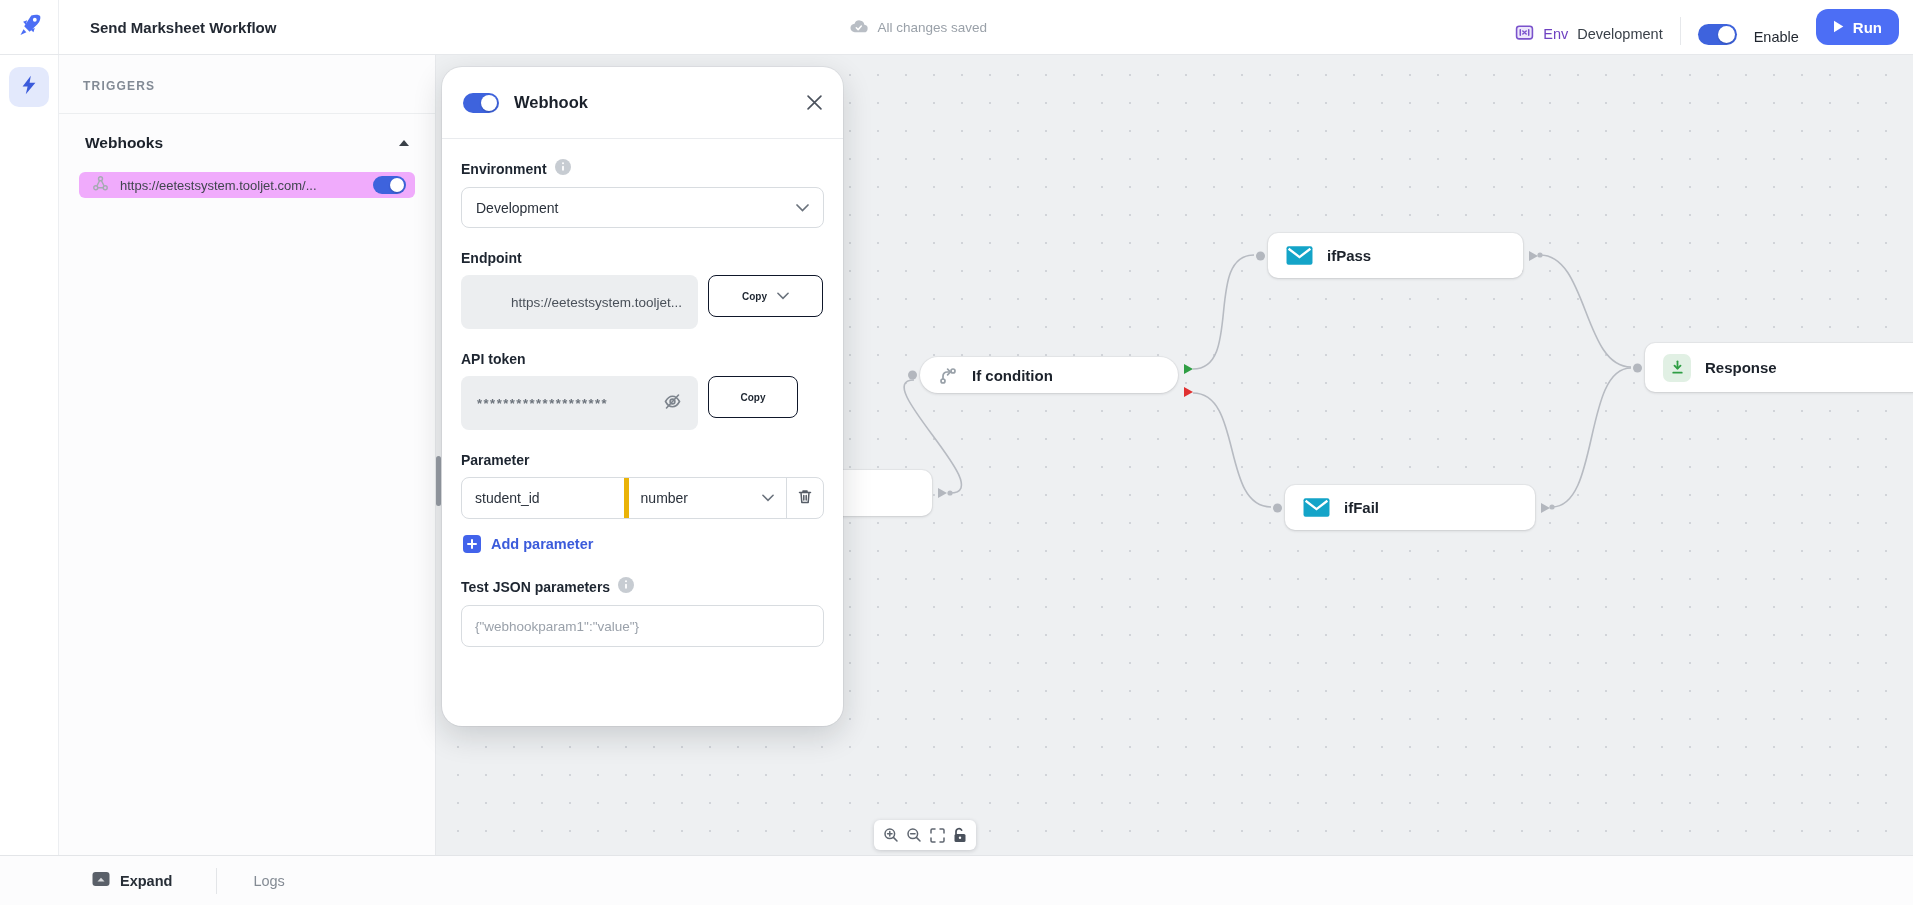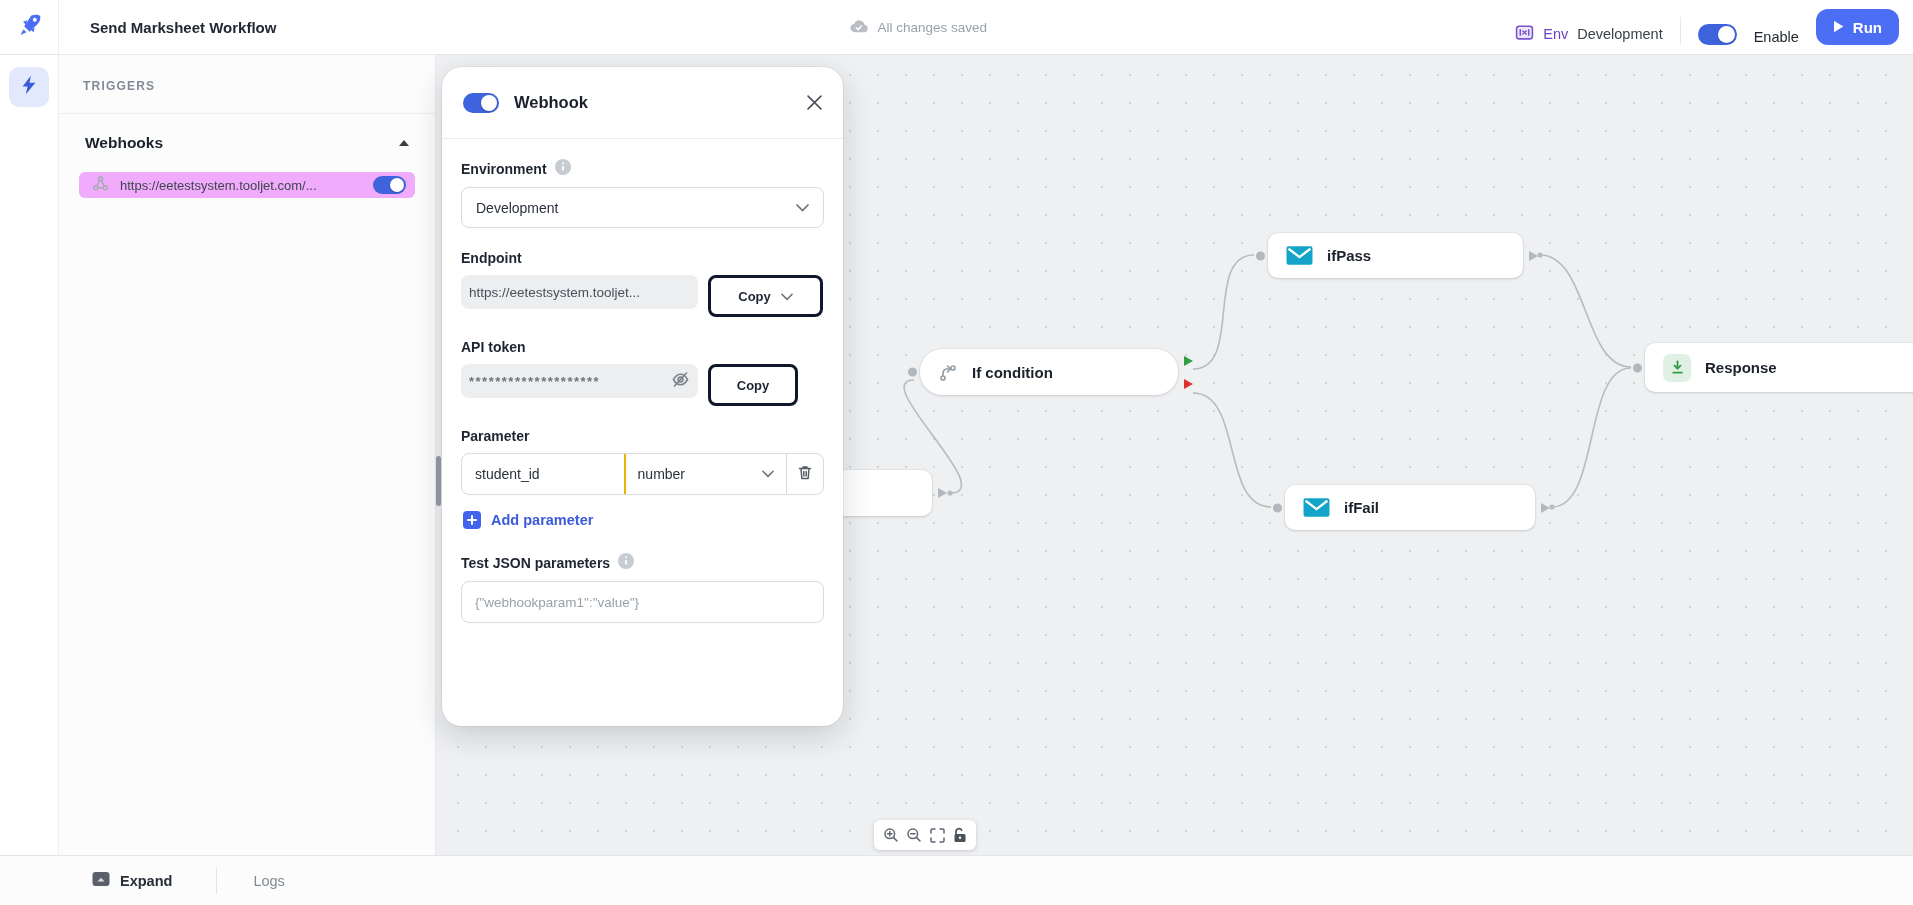--- a/index.html
+++ b/index.html
@@ -92,36 +92,36 @@
   .modal-title { margin-left:15px; font-size:16.5px; font-weight:700; color:#1a202a; }
   .modal-close { margin-left:auto; cursor:pointer; display:flex; }
   .modal-body { padding:20px 19px 0; }
   .fld-label { display:flex; align-items:center; gap:8px; font-size:14px; font-weight:700; color:#1d2530;
     margin-bottom:9px; }
   .section { margin-bottom:22px; }
   .select { height:41px; border:1px solid #d8dce0; border-radius:8px; background:#fff; display:flex;
     align-items:center; padding:0 14px; font-size:14px; color:#2a313b; cursor:pointer; }
   .select .chev { margin-left:auto; display:flex; }
   .row { display:flex; gap:10px; }
-  .ro-input { height:34px; background:#eceef0; border-radius:8px; display:flex; align-items:center;
-    padding:0 8px; font-size:13.5px; color:#495059; }
+  .ro-input { height:54px; background:#eceef0; border-radius:8px; display:flex; align-items:center;
+    padding:0 16px; font-size:13.5px; color:#495059;justify-content:flex-end; }
   .endpoint-input { width:237px; }
   .endpoint-input span { white-space:nowrap; overflow:hidden; }
-  .copy-btn { height:42px; background:#fff; border:3px solid #0f172a; border-radius:8px; display:flex;
-    align-items:center; justify-content:center; gap:10px; font-size:13px; font-weight:600; color:#1d2530;
+  .copy-btn { height:42px; background:#fff; border:1px solid #0f172a; border-radius:8px; display:flex;
+    align-items:center; justify-content:center; gap:10px; font-size:10px; font-weight:600; color:#1d2530;
     cursor:pointer; }
   .copy-endpoint { width:115px; }
   .copy-token { width:90px; }
   .token-input { width:237px; }
   .token-stars { flex:1; font-size:13px; letter-spacing:1.5px; color:#6c737c; font-weight:700;
     white-space:nowrap; overflow:hidden; }
   .param-row { display:flex; height:42px; border:1px solid #d8dce0; border-radius:8px; background:#fff;
     overflow:hidden; margin-bottom:16px; }
   .param-name { width:162px; display:flex; align-items:center; padding:0 13px; font-size:14px; color:#2a313b; }
-  .param-type { width:163px; border-left:2px solid #eab308; display:flex; align-items:center;
+  .param-type { width:163px; border-left:5px solid #eab308; display:flex; align-items:center;
     padding:0 12px; font-size:14px; color:#2a313b; cursor:pointer;text-align:right; }
   .param-type .chev { margin-left:auto; display:flex; }
   .param-del { width:37px; border-left:1px solid #d8dce0; display:flex; align-items:center;
     justify-content:center; cursor:pointer; }
   .add-param { display:flex; align-items:center; gap:10px; margin:16px 0 2px 2px; cursor:pointer; }
   .add-param-label { font-size:14.5px; font-weight:700; color:#3b5bdb; }
   .plus-sq { width:18px; height:18px; border-radius:4px; background:#4263eb; display:flex;
     align-items:center; justify-content:center; }
   .test-json { margin-top:24px; }
   .test-input { width:100%; height:42px; border:1px solid #d8dce0; border-radius:8px; padding:0 13px;
@@ -234,21 +234,21 @@
           <circle cx="514" cy="438" r="2.6"></circle>
           <circle cx="1104" cy="200" r="2.6"></circle>
           <circle cx="1116" cy="452" r="2.6"></circle>
         </g>
       </svg>
 
       <div class="node" style="left:246px; top:415px; width:250px; height:46px;">
         <span class="h-tri"></span>
       </div>
 
-      <div class="node" style="left:484px; top:294px; width:258px; height:46px;border-radius:22px;">
+      <div class="node" style="left:484px; top:302px; width:258px; height:36px;border-radius:22px;">
         <span class="h-circle"></span>
         <span class="node-icon">
           <svg width="20" height="20" viewBox="0 0 20 20" fill="none" stroke="#98a0a8" stroke-width="1.7" stroke-linecap="round" stroke-linejoin="round">
             <circle cx="5" cy="16" r="2"></circle>
               <circle cx="15" cy="6" r="2"></circle>
             <path d="M5 14v-3a4 4 0 0 1 4-4h2"></path>
             <path d="M9.6 4.2 12.4 7 9.6 9.8"></path>
           </svg>
         </span>
         <span>If condition</span>

